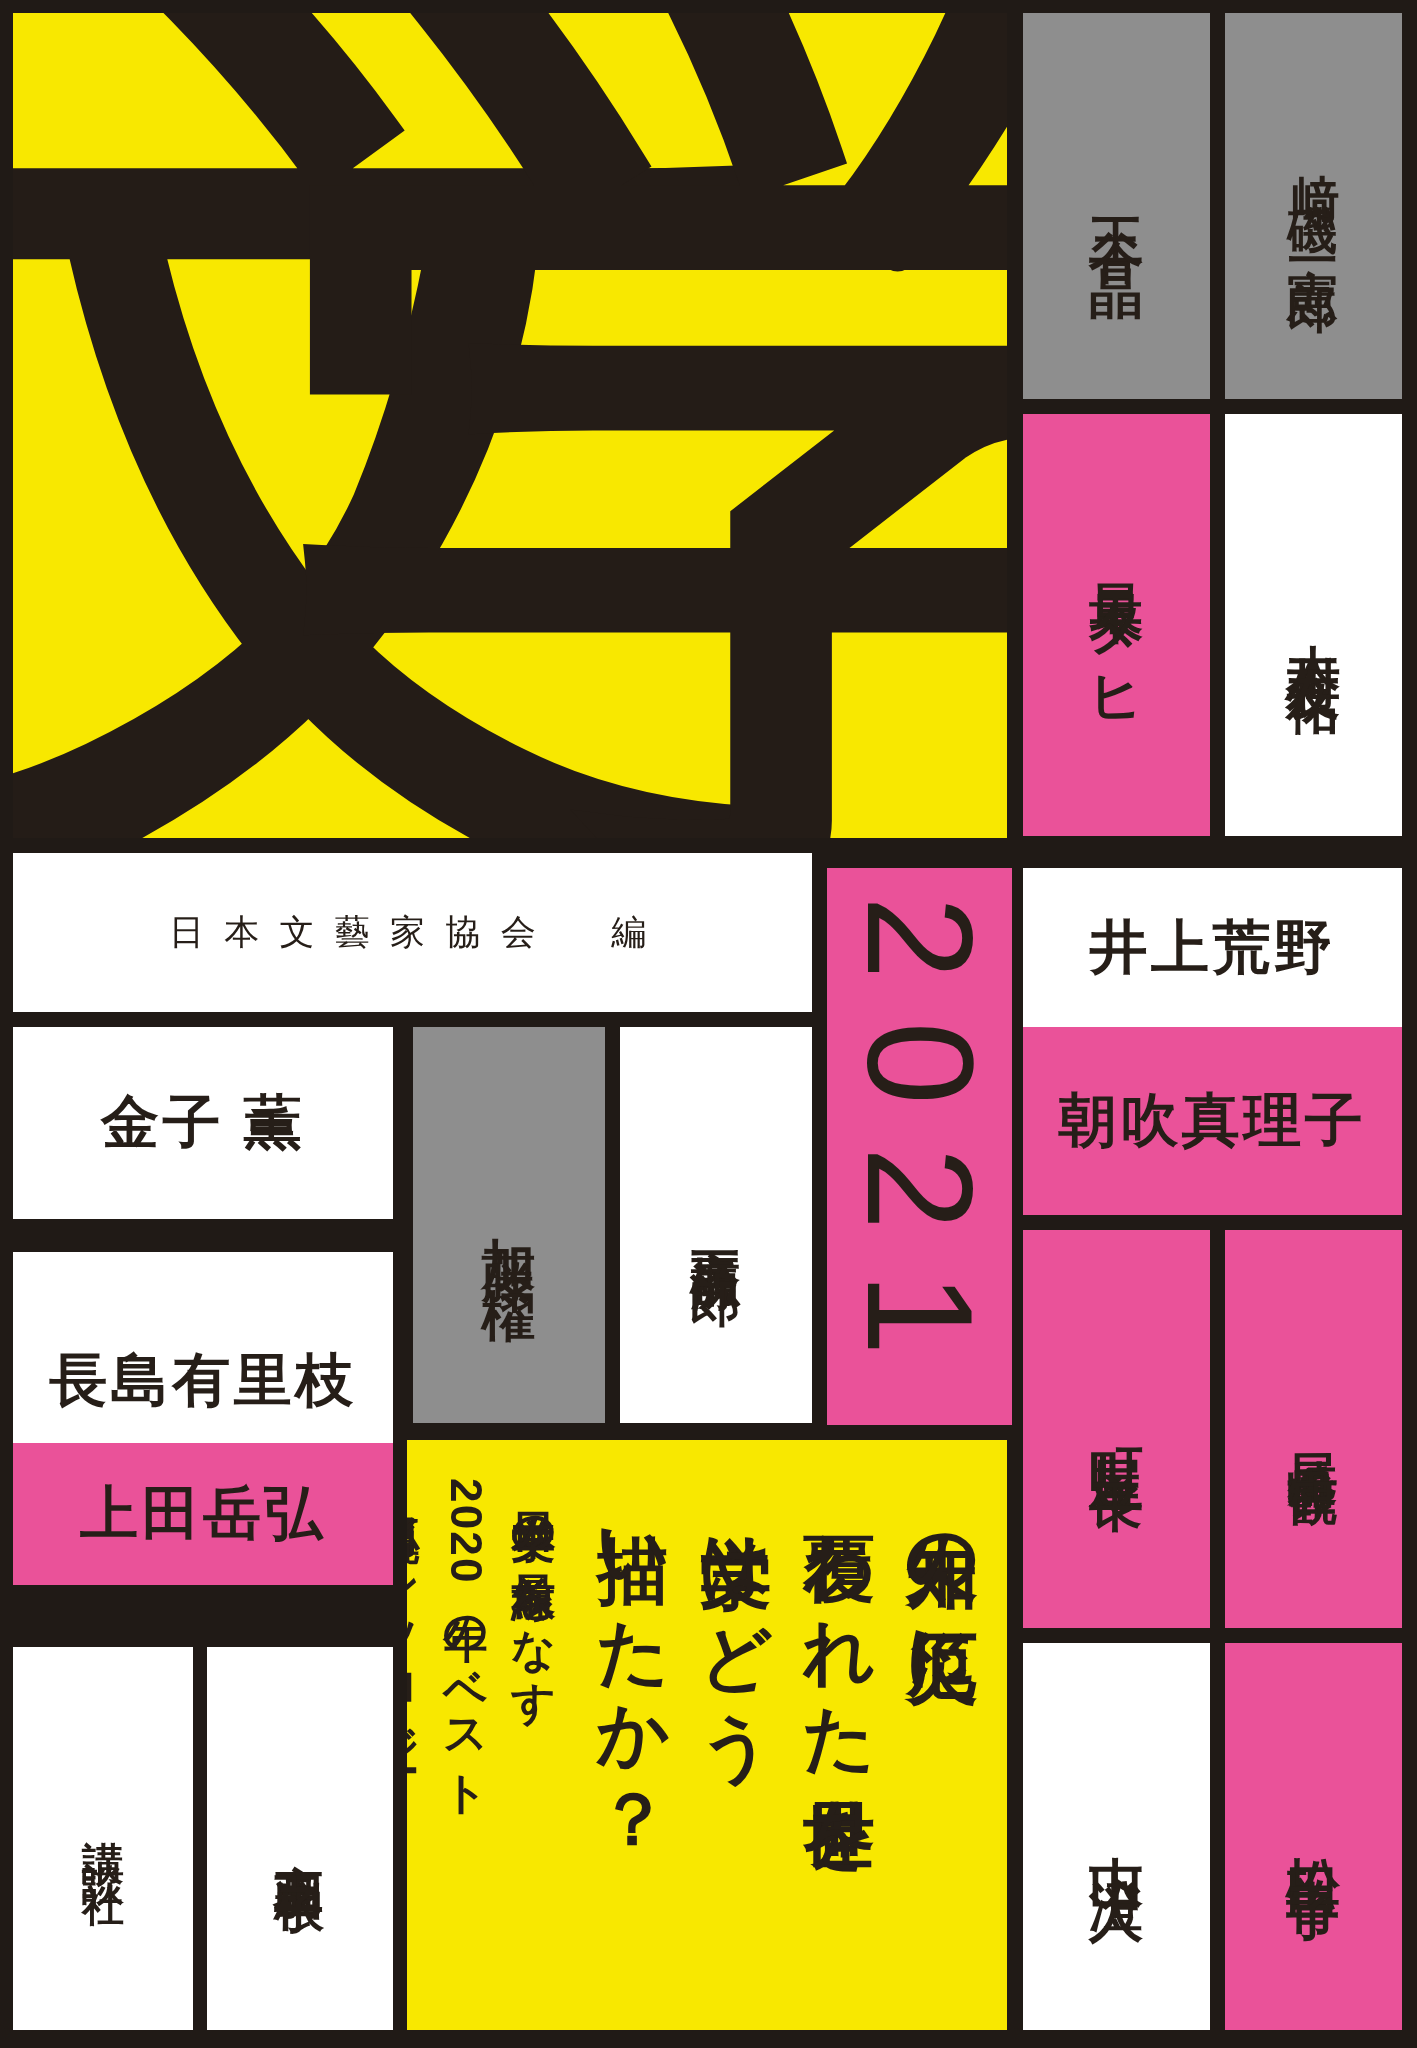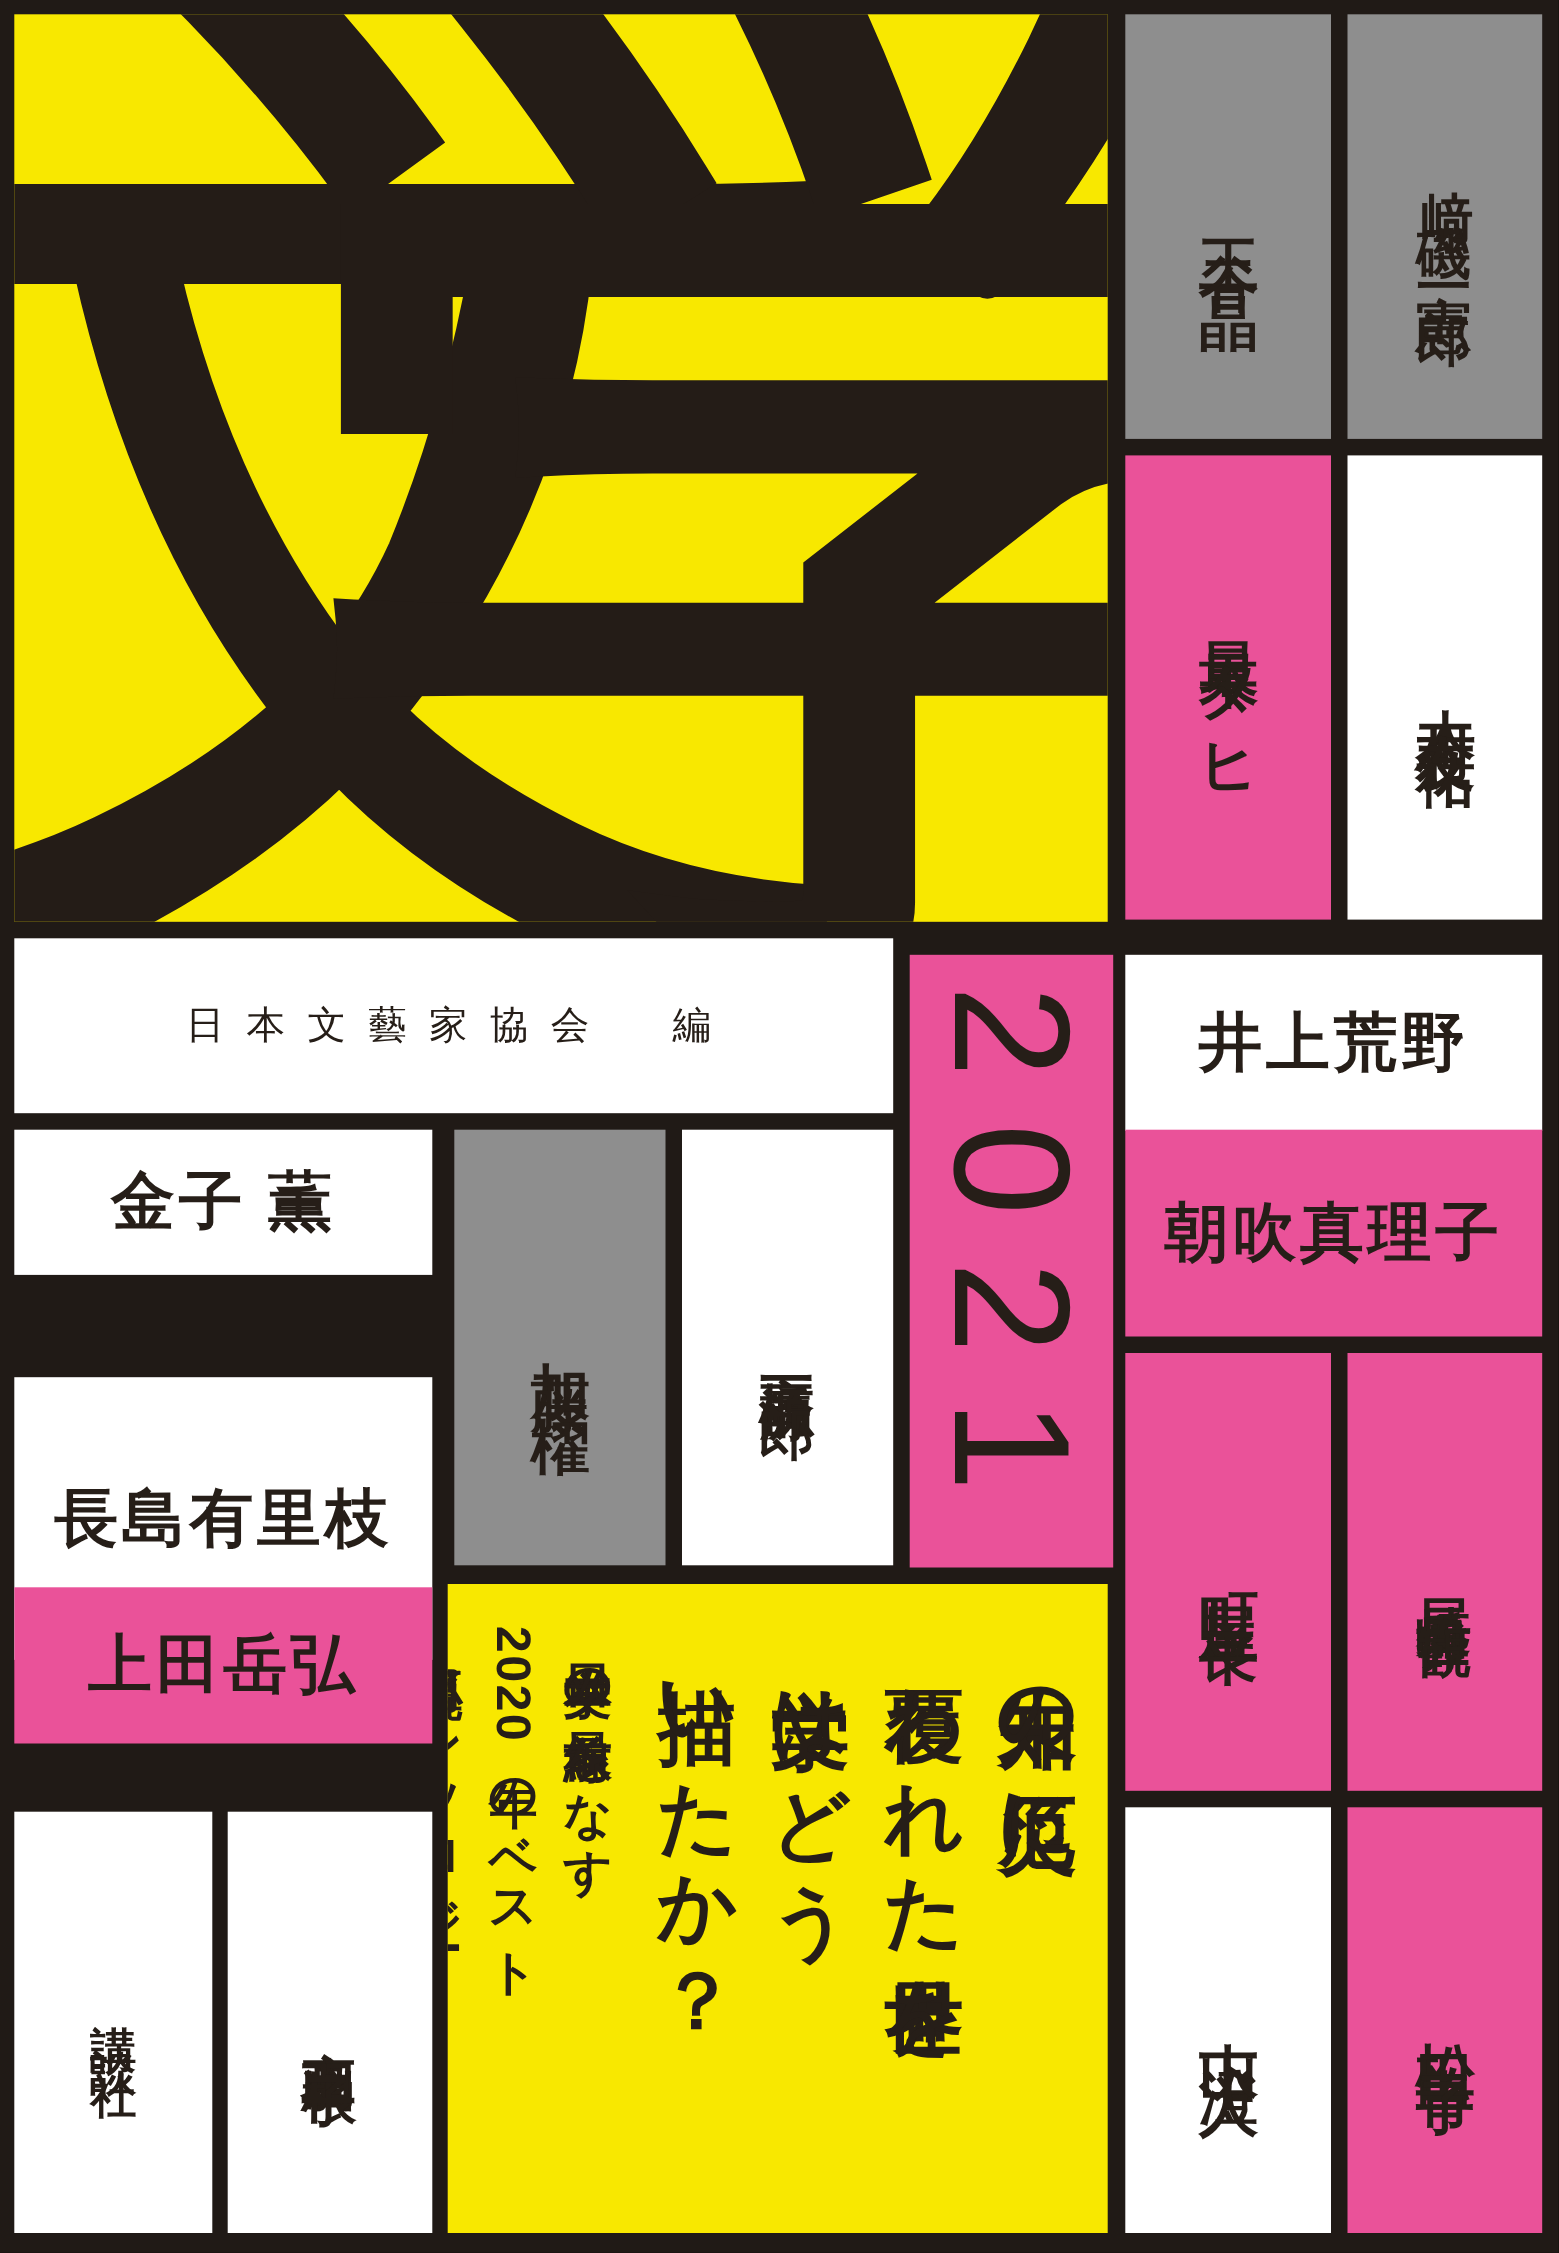--- a/index.html
+++ b/index.html
@@ -19,21 +19,21 @@
 
   
   .b-title      {left:13px;  top:13px;   width:994px; height:825px;}
   .b-otani      {left:1023px;top:13px;   width:187px; height:386px;}
   .b-isozaki    {left:1225px;top:13px;   width:177px; height:386px;}
   .b-saihate    {left:1023px;top:414px;  width:187px; height:422px;}
   .b-kimura     {left:1225px;top:414px;  width:177px; height:422px;}
   .b-editor     {left:13px;  top:853px;  width:799px; height:159px;}
   .b-year       {left:827px; top:868px;  width:185px; height:557px;}
   .b-inoue      {left:1023px;top:868px;  width:379px; height:160px;}
-  .b-kaneko     {left:13px;  top:1027px; width:380px; height:132px;}
+  .b-kaneko     {left:13px;  top:1027px; width:380px; height:192px;}
   .b-kato       {left:413px; top:1027px; width:192px; height:396px;}
   .b-takahashi  {left:620px; top:1027px; width:192px; height:396px;}
   .b-asabuki    {left:1023px;top:1027px; width:379px; height:188px;}
   .b-nagashima  {left:13px;  top:1252px; width:380px; height:257px;}
   .b-machiya    {left:1023px;top:1230px; width:187px; height:398px;}
   .b-ozaki      {left:1225px;top:1230px; width:177px; height:398px;}
   .b-ueda       {left:13px;  top:1443px; width:380px; height:142px;}
   .b-catch      {left:407px; top:1440px; width:600px; height:590px;}
   .b-kodansha   {left:13px;  top:1647px; width:180px; height:383px;}
   .b-takayama   {left:207px; top:1647px; width:186px; height:383px;}

